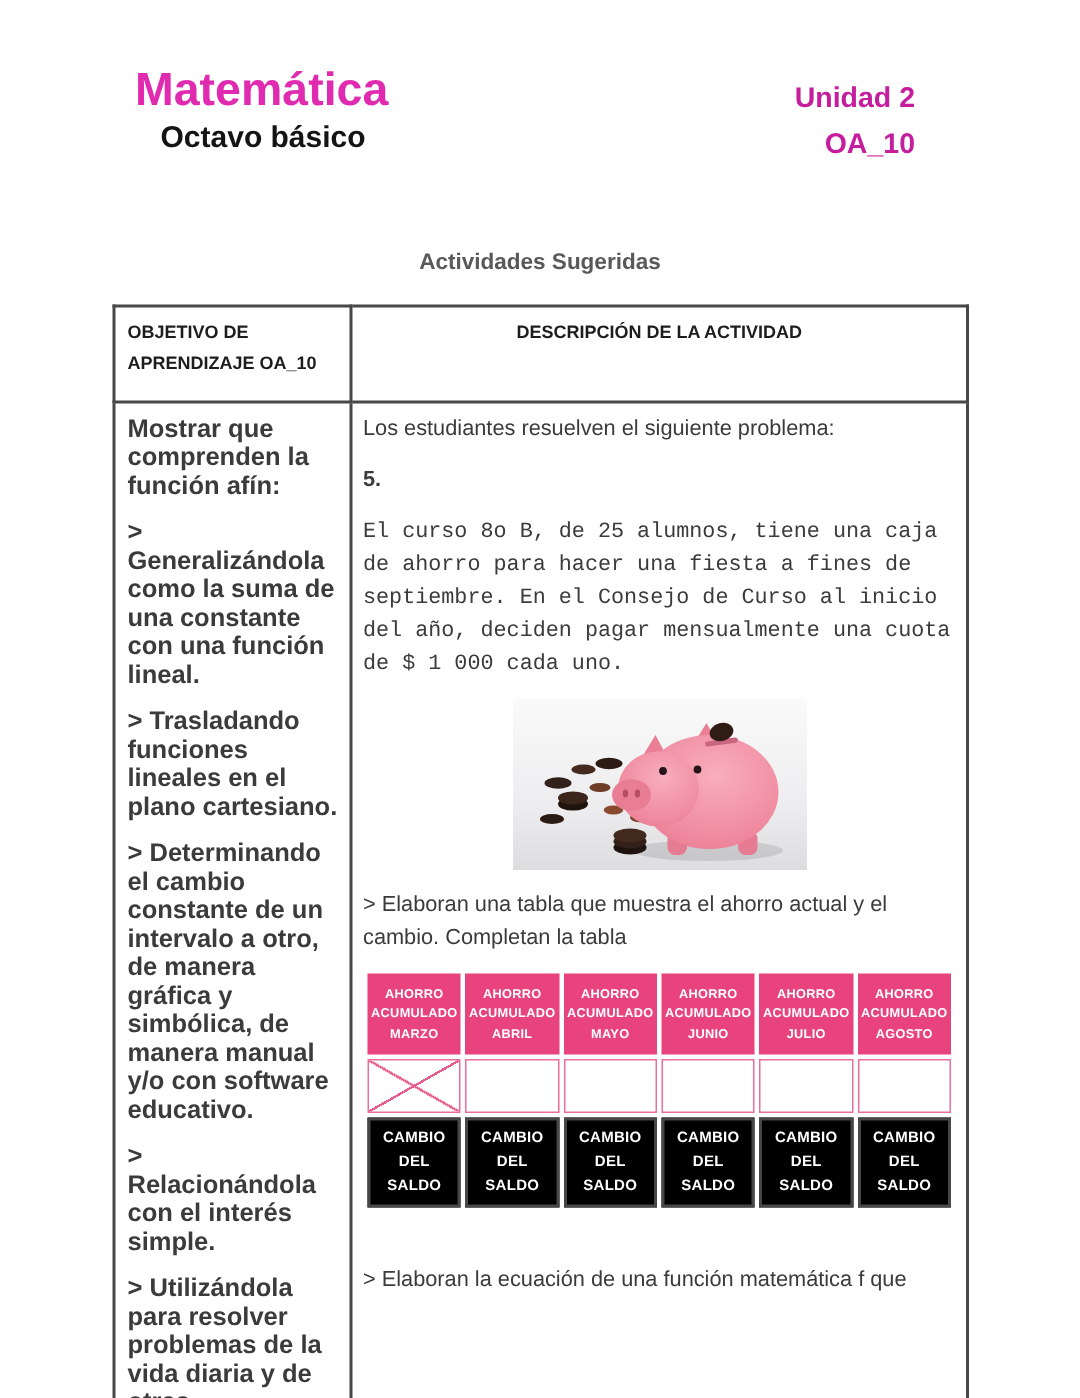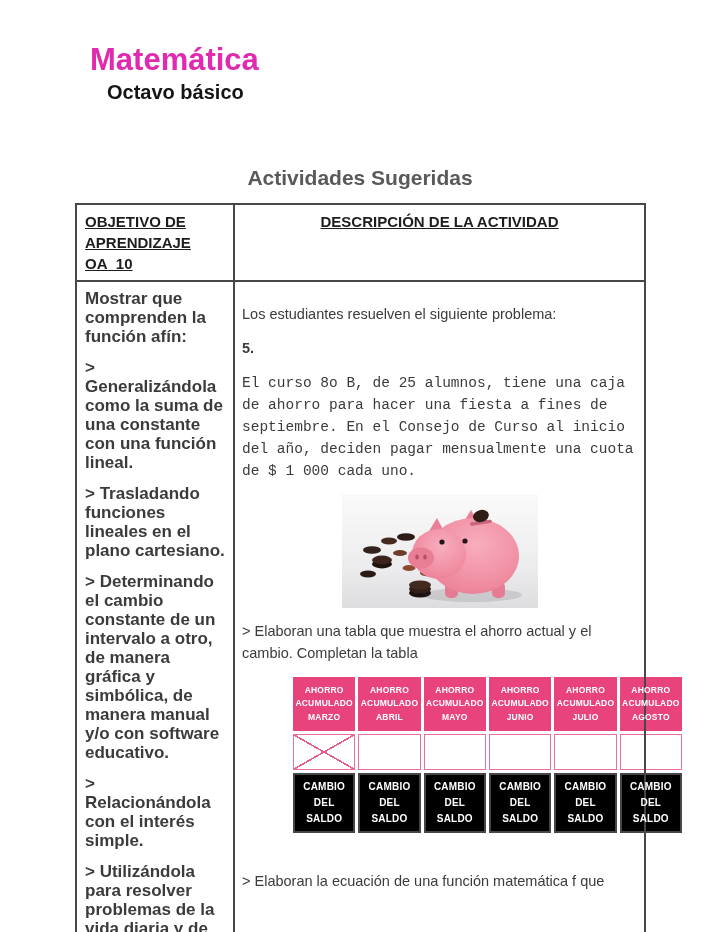--- a/index.html
+++ b/index.html
@@ -11,47 +11,47 @@
 
   
   .brand { position:absolute; left:90px; top:42px; }
   .brand-title { font-size:31px; font-weight:bold; color:#e02bb0; letter-spacing:0; }
   .brand-sub { font-size:20px; font-weight:bold; color:#141414; margin:3px 0 0 17px; }
   .unit-block { position:absolute; top:50px; right:110px; text-align:right;
     color:#c51d9d; font-weight:bold; font-size:19px; line-height:31px; }
 
   
   .section-title { position:absolute; top:166px; left:0; width:720px; text-align:center;
-    font-size:21px; font-weight:bold; color:#595959; }
+    font-size:15px; font-weight:bold; color:#595959; }
 
   
   .main-table { position:absolute; left:75px; top:203px; width:571px;
     border-collapse:collapse; table-layout:fixed; }
   .main-table td { border:2px solid #474747; vertical-align:top; }
   .col-obj { width:158px; }
-  .hdr-cell { height:64px; padding:6px 8px; font-size:15px; font-weight:bold;
-    color:#1d1d1d; line-height:21px;text-decoration:underline; }
+  .hdr-cell { height:64px; padding:6px 8px; font-size:12px; font-weight:bold;
+    color:#1d1d1d; line-height:21px; }
   .hdr-desc { text-align:center; }
   .obj-cell { padding:7px 8px; font-weight:bold; color:#3b3b3b; font-size:17px;
     line-height:19px; height:572px; }
   .obj-cell p { margin:0 0 12px 0; }
   .desc-cell { padding:4px 7px; color:#3b3b3b; font-size:14.5px; }
   .desc-cell p { line-height:21px; }
-  .p-intro { margin:18px 0 13px 0; }
+  .p-intro { margin:3px 0 13px 0; }
   .p-num { font-weight:bold; margin:0 0 13px 0; }
   .p-problem { margin:0 0 12px 0; line-height:22px !important;font-family:Liberation Mono, monospace; }
   .p-task { margin:12px 0 10px 0; line-height:22px !important; }
   .p-task2 { margin:34px 0 0 0; line-height:22px !important; }
 
   
   .photo-wrap { width:196px; height:114px; margin:4px auto 4px auto; }
 
   
   .savings { border-collapse:separate; border-spacing:3px; width:100%;
-    table-layout:fixed; margin-top:10px;margin-left:48px; }
+    table-layout:fixed; margin-top:10px; }
   .savings th { background:#e8437c; color:#ffffff; font-size:8.5px; font-weight:bold;
     height:54px; text-align:center; vertical-align:middle; line-height:1.55;
     padding:2px 1px; letter-spacing:0.2px; }
   .savings td.val { height:24px; border:1px solid #ec6f97; font-size:13px;
     color:#3a3a3a; text-align:center; vertical-align:middle; letter-spacing:0.5px; }
   .savings td.empty2 { height:36px; border:1px solid #ec6f97; }
   .savings td.crossed {
     background-image:
       linear-gradient(to top right, transparent calc(50% - 0.8px), #e75e8c calc(50% - 0.8px), #e75e8c calc(50% + 0.8px), transparent calc(50% + 0.8px)),
       linear-gradient(to bottom right, transparent calc(50% - 0.8px), #e75e8c calc(50% - 0.8px), #e75e8c calc(50% + 0.8px), transparent calc(50% + 0.8px));
@@ -61,20 +61,24 @@
     letter-spacing:0.2px; }
 </style>
 </head>
 <body>
 
 <div class="page">
 
   <div class="brand">
     <div class="brand-title">Matemática</div>
     <div class="brand-sub">Octavo básico</div>
+  </div>
+  <div class="unit-block">
+    <div>Unidad 2</div>
+    <div>OA_10</div>
   </div>
 
   <div class="section-title">Actividades Sugeridas</div>
 
   <table class="main-table">
     <tbody>
         <tr>
       <td class="col-obj hdr-cell">OBJETIVO DE APRENDIZAJE OA_10</td>
       <td class="hdr-cell hdr-desc">DESCRIPCIÓN DE LA ACTIVIDAD</td>
     </tr>

